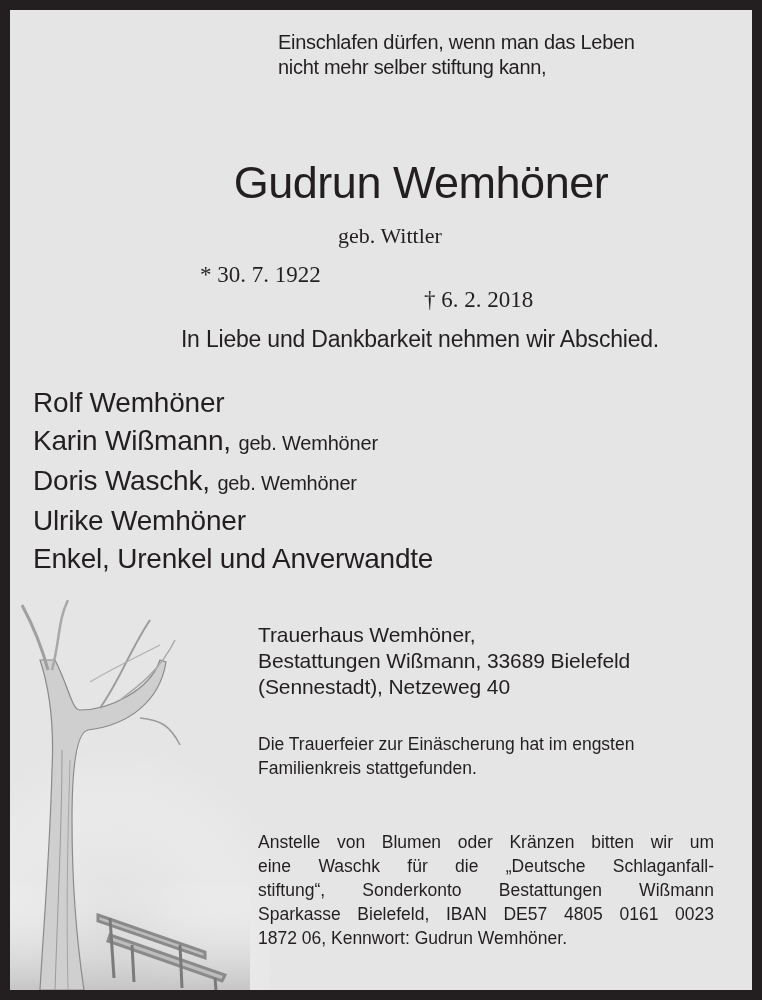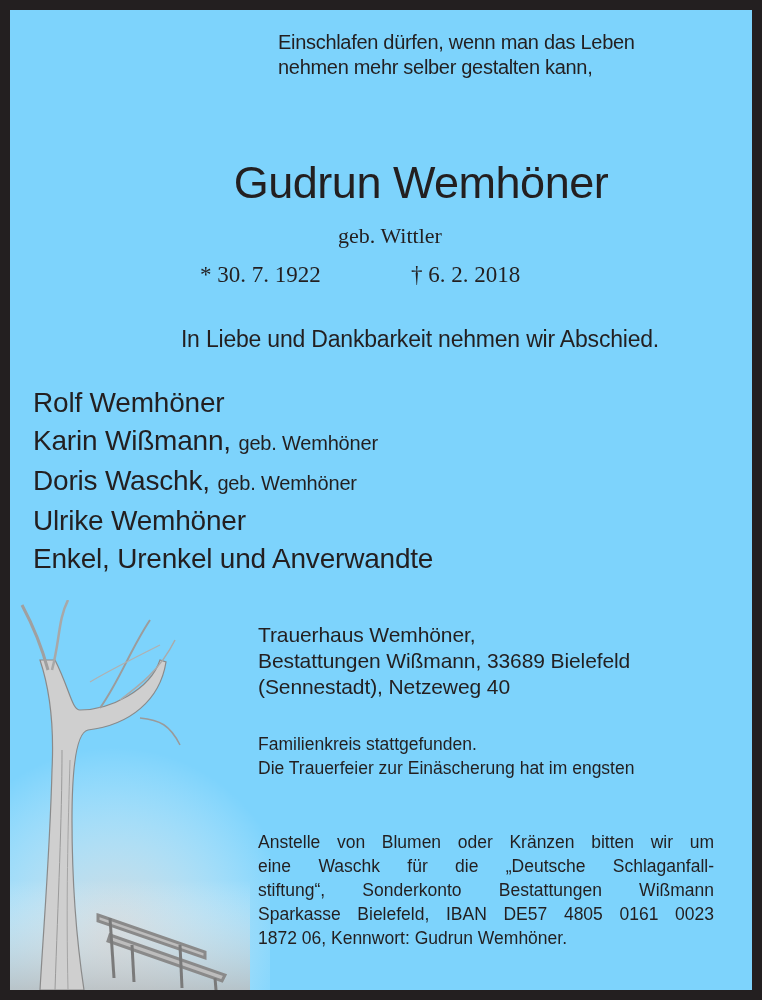--- a/index.html
+++ b/index.html
@@ -4,49 +4,49 @@
   <style>
     html, body { margin: 0; padding: 0; }
     body {
       width: 762px; height: 1000px; position: relative; overflow: hidden;
       background: #231f20;
       font-family: "Liberation Sans", sans-serif;
       color: #231f20;
     }
     .sheet {
       position: absolute; left: 10px; top: 10px; width: 742px; height: 980px;
-      background: #7dd3fc; overflow: hidden;
+      background: #e5e5e5; overflow: hidden;
     }
     .abs { position: absolute; white-space: nowrap; }
     .poem { left: 268px; top: 20px; font-size: 20px; line-height: 25px; letter-spacing: -0.3px; }
     .poem div { white-space: nowrap; }
     .name { left: 0; width: 742px; text-align: center; top: 148px; font-size: 45px; line-height: 50px; letter-spacing: -0.5px; margin-left: 40px; }
     .birthname { left: 0; width: 742px; text-align: center; top: 212px; font-size: 22px; line-height: 28px; font-family: Liberation Serif, serif; padding-left: 18px; box-sizing: border-box; }
     .dates { left: 0; width: 742px; top: 250px; font-size: 23px; line-height: 30px; font-family: "Liberation Serif", serif; }
     .dates .birth { position: absolute; left: 190px; }
-    .dates .death { position: absolute; left: 401px; }
+    .dates .death { position: absolute; left: 414px; margin-top: 25px; }
     .farewell { left: 0; width: 742px; text-align: center; top: 314px; font-size: 23px; line-height: 30px; letter-spacing: -0.2px; padding-left: 39px; }
     .mourners { left: 0; width: 742px; top: 374px; }
     .mourner { font-size: 28px; line-height: 38px; white-space: nowrap; letter-spacing: -0.2px; padding-left: 23px; }
     .mourner .suffix { font-size: 20px; }
     .illustration { position: absolute; left: 0; top: 590px; width: 260px; height: 390px; }
     .address { left: 248px; top: 612px; font-size: 21px; line-height: 26px; letter-spacing: -0.1px; }
     .ceremony { left: 248px; top: 722px; font-size: 17.5px; line-height: 24px; width: 480px; white-space: normal; }
     .donation { left: 248px; top: 820px; font-size: 17.5px; line-height: 24px; width: 456px; white-space: normal; }
     .donation div { text-align: justify; text-align-last: justify; }
     .donation div.last { text-align-last: left; }
   </style>
 </head>
 <body>
 
 <div class="sheet">
 
   <div class="abs poem">
     <div>Einschlafen dürfen, wenn man das Leben</div>
-    <div>nehmen mehr selber gestalten kann,</div>
+    <div>nicht mehr selber stiftung kann,</div>
   </div>
 
   <div class="abs name">Gudrun Wemhöner</div>
   <div class="abs birthname">geb. Wittler</div>
   <div class="abs dates">
     <span class="birth">* 30. 7. 1922</span>
     <span class="death">† 6. 2. 2018</span>
   </div>
 
   <div class="abs farewell">In Liebe und Dankbarkeit nehmen wir Abschied.</div>
@@ -108,22 +108,22 @@
     </g>
   </svg>
 
   <div class="abs address">
     <div>Trauerhaus Wemhöner,</div>
     <div>Bestattungen Wißmann, 33689 Bielefeld</div>
     <div>(Sennestadt), Netzeweg 40</div>
   </div>
 
   <div class="abs ceremony">
+    <div>Die Trauerfeier zur Einäscherung hat im engsten</div>
     <div>Familienkreis stattgefunden.</div>
-    <div>Die Trauerfeier zur Einäscherung hat im engsten</div>
   </div>
 
   <div class="abs donation">
     <div>Anstelle von Blumen oder Kränzen bitten wir um</div>
     <div>eine Waschk für die „Deutsche Schlaganfall-</div>
     <div>stiftung“, Sonderkonto Bestattungen Wißmann</div>
     <div>Sparkasse Bielefeld, IBAN DE57 4805 0161 0023</div>
     <div class="last">1872 06, Kennwort: Gudrun Wemhöner.</div>
   </div>
 

